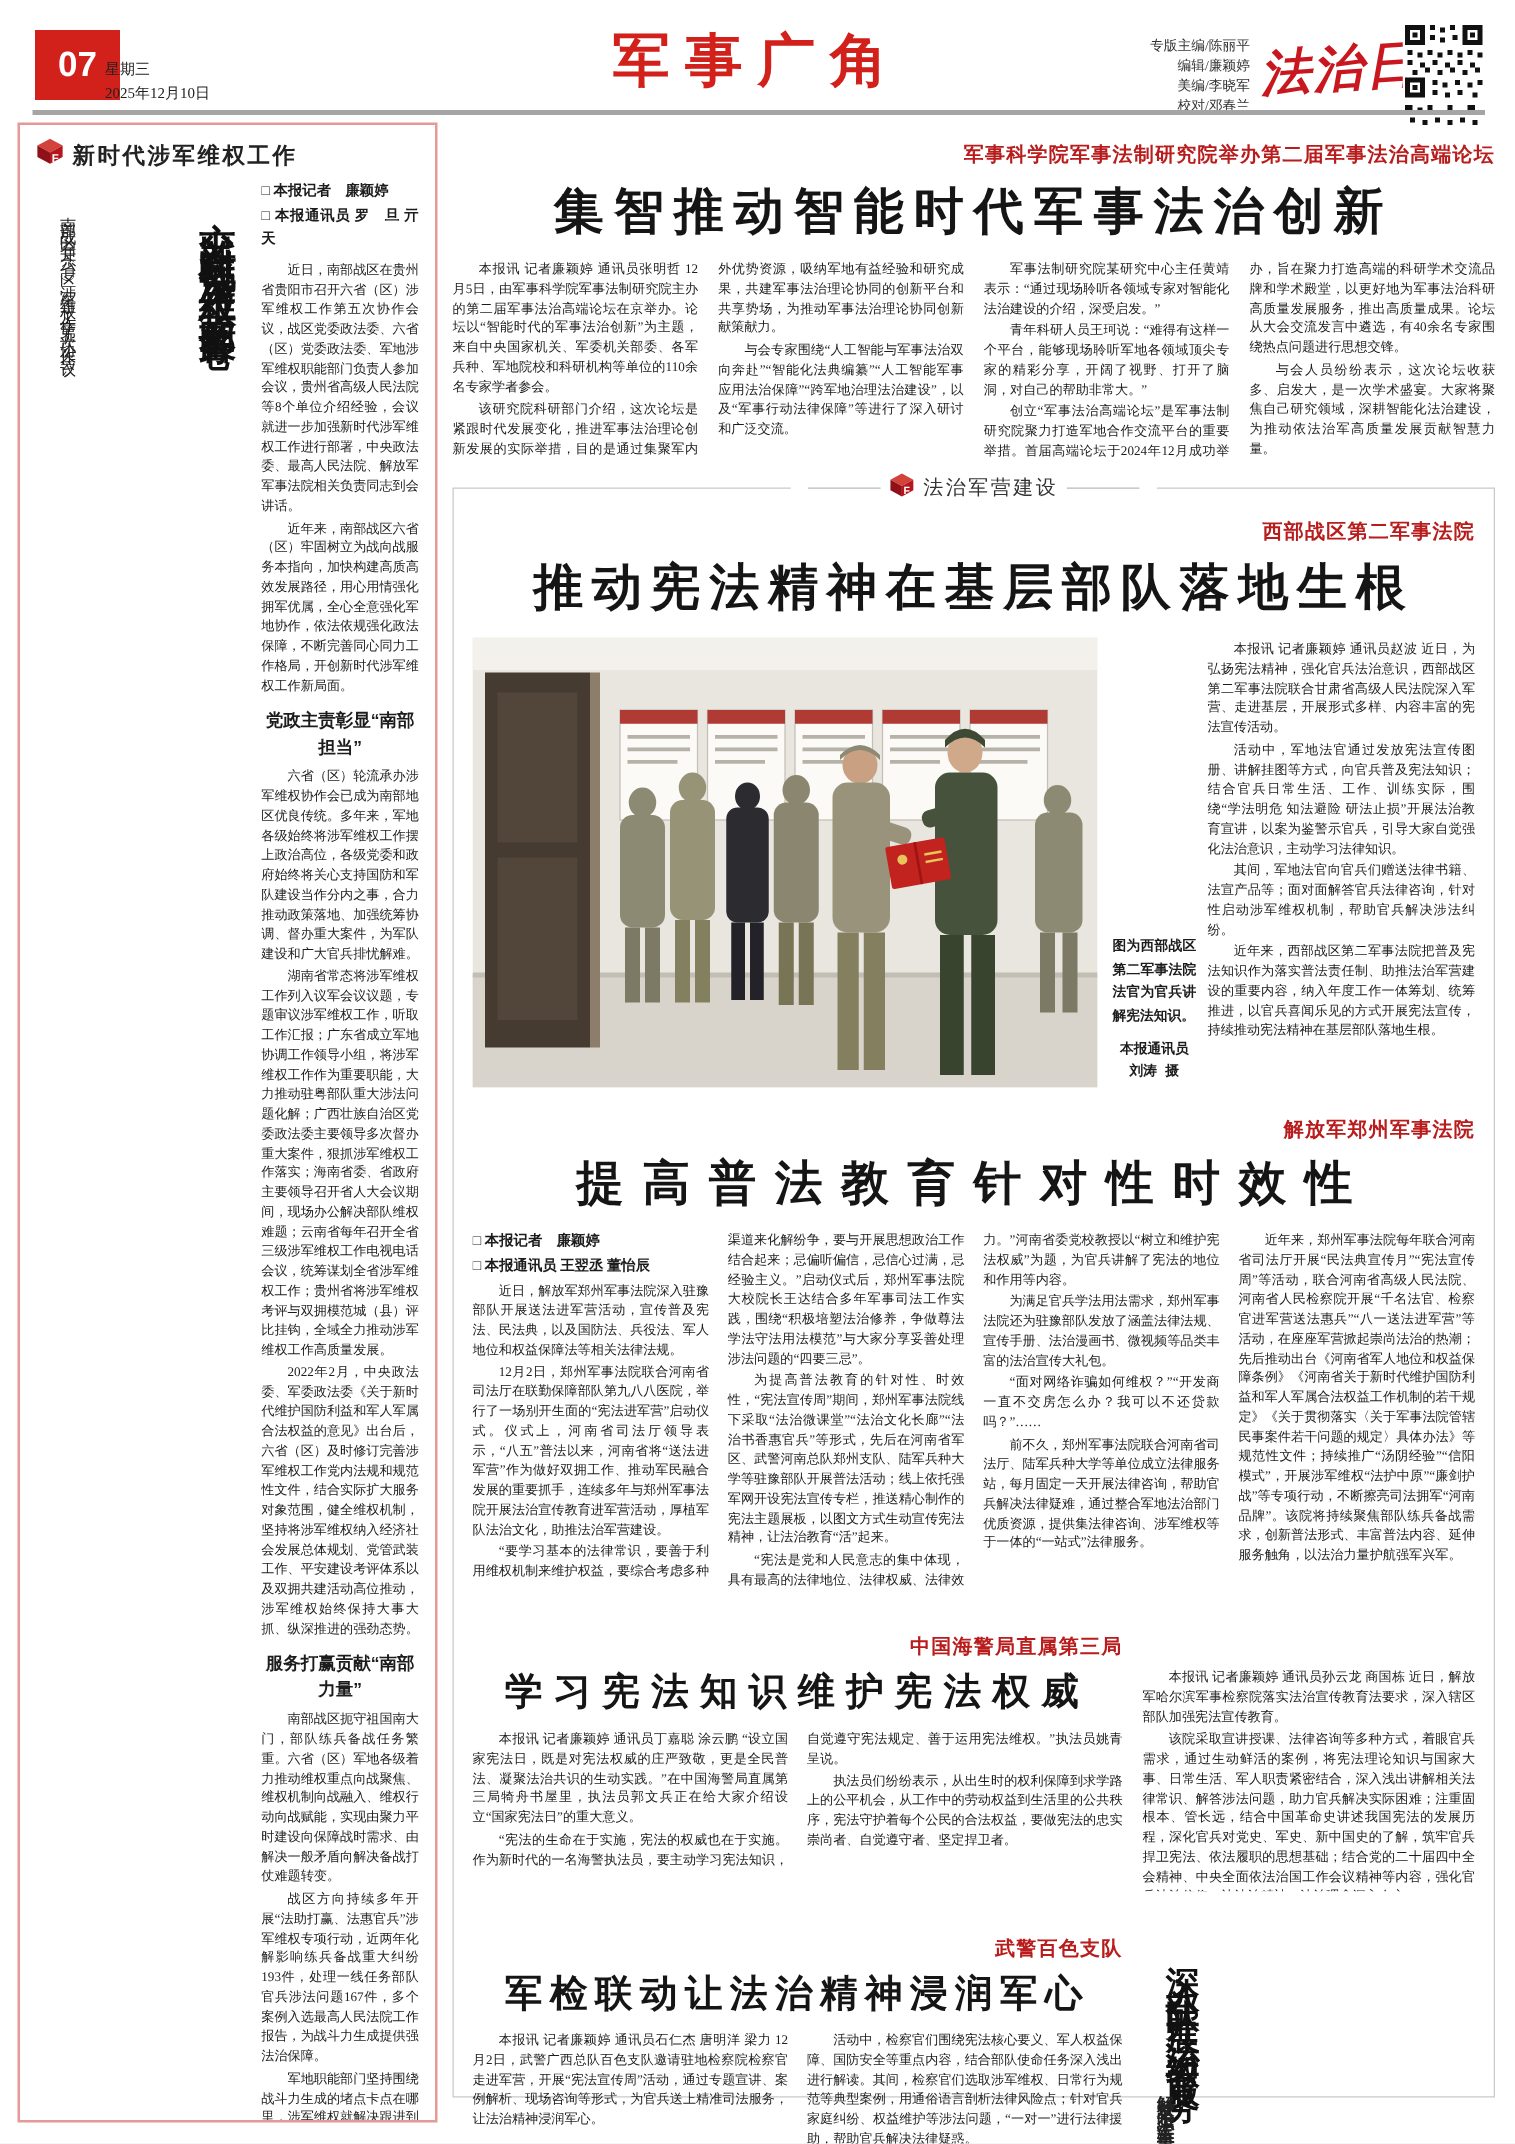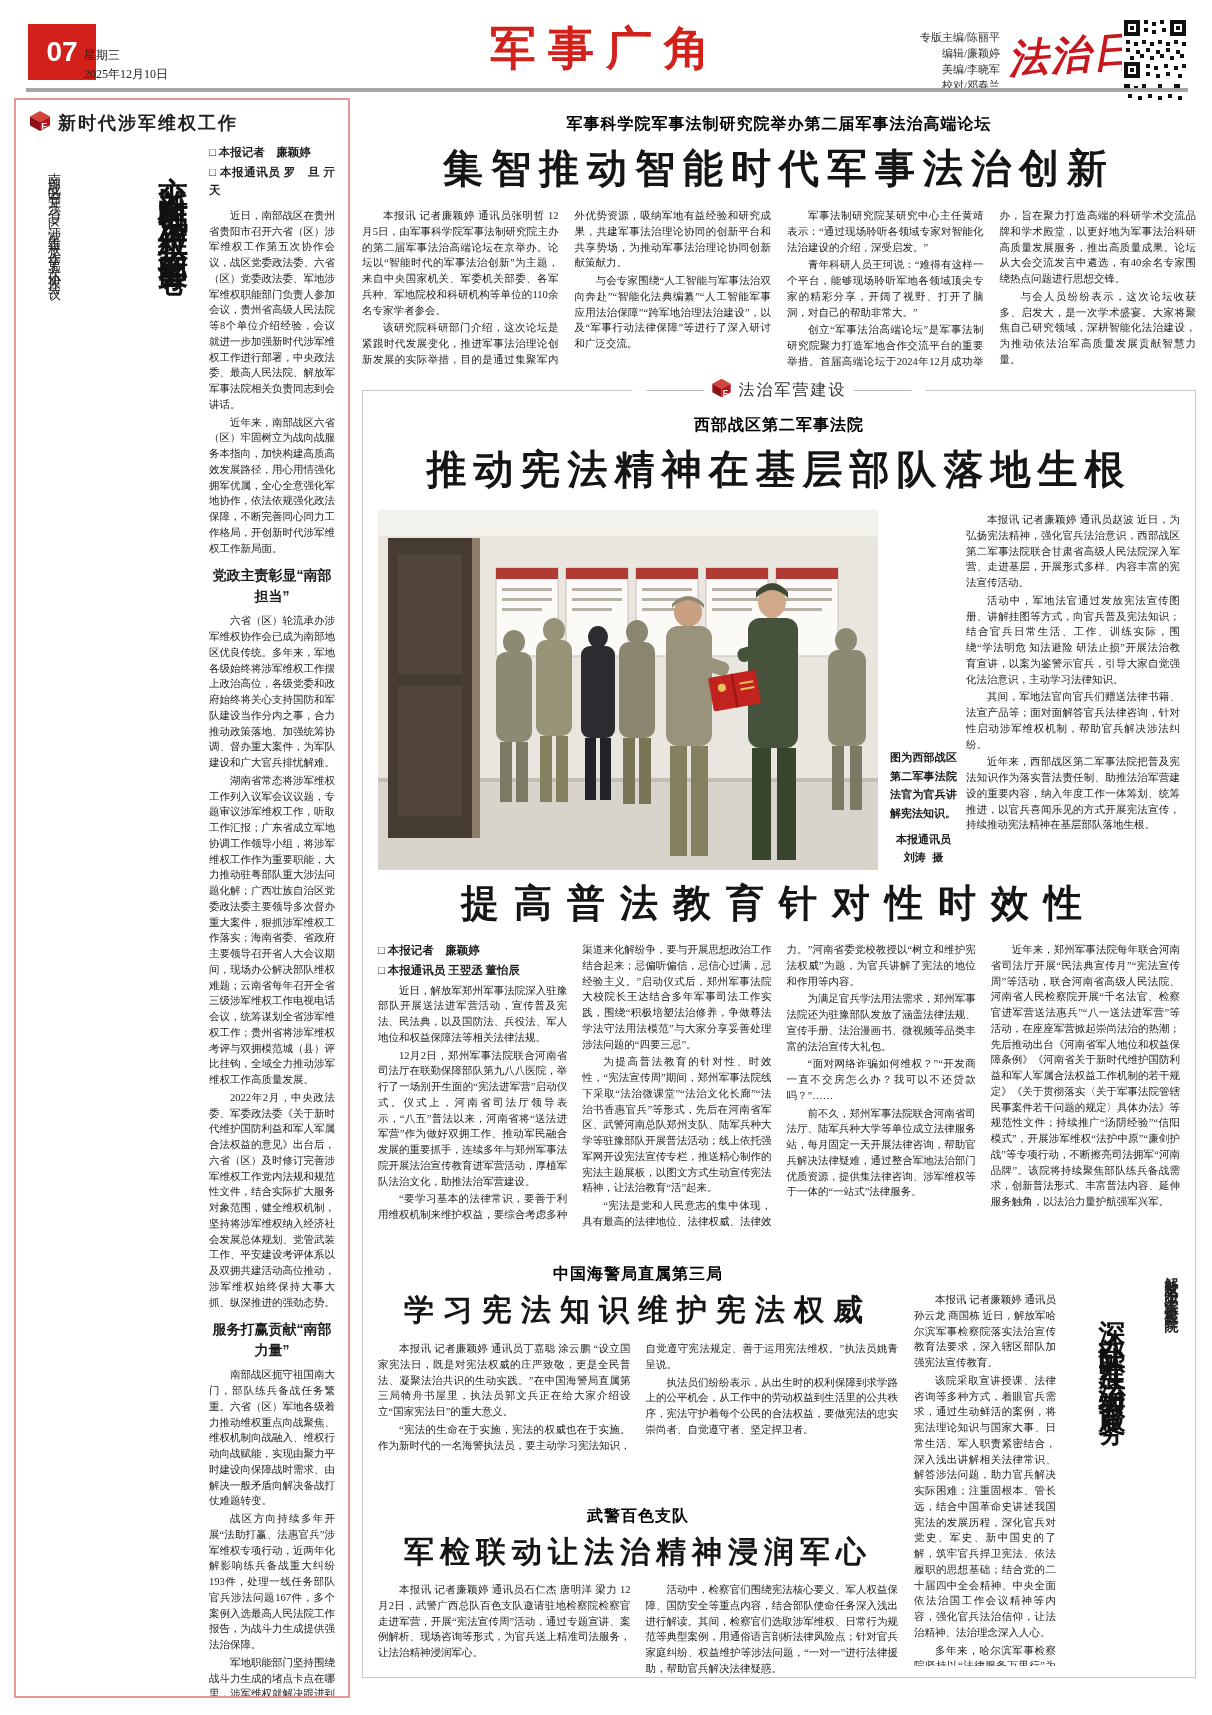--- a/index.html
+++ b/index.html
@@ -18,21 +18,21 @@
     color:#d2201a; font-size:46px; font-weight:900; letter-spacing:12px;
     font-family:"Liberation Sans","DejaVu Sans",sans-serif; white-space:nowrap; }
   .editors { position:absolute; left:880px; top:30px; width:120px; text-align:right;
     font-size:11px; line-height:1.45; color:#333; }
   .masthead { position:absolute; left:1008px; top:26px; color:#c8171e; font-size:40px;
     font-weight:bold; font-style:italic; transform:rotate(-4deg); letter-spacing:2px; white-space:nowrap; }
   .qr { position:absolute; left:1122px; top:18px; }
   .header-rule { position:absolute; left:26px; top:88px; width:1162px; height:4px; background:#a5a5a5; }
 
   
-  .kicker { text-align:center; font-size:16px; font-weight:bold; color:#000000; letter-spacing:1px; }
+  .kicker { text-align:right; font-size:16px; font-weight:bold; color:#b91c1c; letter-spacing:1px; }
   .headline { text-align:center; font-weight:bold; color:#151515;
     font-family:"Liberation Sans","DejaVu Sans",sans-serif; white-space:nowrap; }
   .bodytext { font-size:10.5px; line-height:1.5; text-align:justify; color:#1c1c1c; overflow:hidden; }
   .para { text-indent:2em; margin-bottom:2px; }
   .subhead { text-align:center; font-size:14px; font-weight:bold; margin:9px 0 6px; text-indent:0;
     font-family:"Liberation Sans","DejaVu Sans",sans-serif; }
   .byline { font-weight:bold; font-size:11.5px; margin-bottom:3px; text-indent:0; }
 
   
   .leadbox { position:absolute; left:14px; top:98px; width:336px; height:1600px;
@@ -79,21 +79,21 @@
   .zz-body { margin-top:13px; height:306px; column-count:4; column-gap:15px; }
 
   .bottom-row { display:flex; margin-top:16px; gap:16px; }
   .bottom-left { width:520px; flex:none; }
   .cg-headline { font-size:30px; letter-spacing:9px; margin-top:5px; }
   .cg-body { margin-top:10px; height:152px; column-count:2; column-gap:15px; }
   .bs-kicker { margin-top:13px; }
   .bs-headline { font-size:30px; letter-spacing:6px; margin-top:5px;font-family:Liberation Serif, serif; }
   .bs-body { margin-top:9px; height:110px; column-count:2; column-gap:15px; }
 
-  .harbin { flex:1; display:flex; height:402px; gap:24px;justify-content:center; }
+  .harbin { flex:1; display:flex; flex-direction:column; height:402px; gap:4px;justify-content:center; }
   .harbin-body { flex:1; padding-top:28px; }
   .harbin-vtitle { writing-mode:vertical-rl; font-size:27px; font-weight:bold; letter-spacing:9px;
     width:50px; font-family:"Liberation Sans","DejaVu Sans",sans-serif; padding-top:34px; color:#111; }
   .harbin-vkicker { writing-mode:vertical-rl; font-size:14px; font-weight:bold; letter-spacing:4px;
     width:26px; padding-top:2px; color:#222; }
 </style>
 </head>
 <body>
 
 <div id="page">
@@ -357,20 +357,21 @@
           <div class="bodytext west-text">
               <p class="para">本报讯 记者廉颖婷 通讯员赵波 近日，为弘扬宪法精神，强化官兵法治意识，西部战区第二军事法院联合甘肃省高级人民法院深入军营、走进基层，开展形式多样、内容丰富的宪法宣传活动。</p>
               <p class="para">活动中，军地法官通过发放宪法宣传图册、讲解挂图等方式，向官兵普及宪法知识；结合官兵日常生活、工作、训练实际，围绕“学法明危 知法避险 研法止损”开展法治教育宣讲，以案为鉴警示官兵，引导大家自觉强化法治意识，主动学习法律知识。</p>
               <p class="para">其间，军地法官向官兵们赠送法律书籍、法宣产品等；面对面解答官兵法律咨询，针对性启动涉军维权机制，帮助官兵解决涉法纠纷。</p>
               <p class="para">近年来，西部战区第二军事法院把普及宪法知识作为落实普法责任制、助推法治军营建设的重要内容，纳入年度工作一体筹划、统筹推进，以官兵喜闻乐见的方式开展宪法宣传，持续推动宪法精神在基层部队落地生根。</p>
             </div>
         </div>
       </div>
 
       <div>
+        <div class="kicker zz-kicker">解放军郑州军事法院</div>
         <div class="headline zz-headline">提高普法教育针对性时效性</div>
         <div class="bodytext zz-body">
           <div>
               <p class="byline">□ 本报记者　廉颖婷</p>
               <p class="byline">□ 本报通讯员 王翌丞 董怡辰</p>
             </div>
           <div>
               <p class="para">近日，解放军郑州军事法院深入驻豫部队开展送法进军营活动，宣传普及宪法、民法典，以及国防法、兵役法、军人地位和权益保障法等相关法律法规。</p>
               <p class="para">12月2日，郑州军事法院联合河南省司法厅在联勤保障部队第九八八医院，举行了一场别开生面的“宪法进军营”启动仪式。仪式上，河南省司法厅领导表示，“八五”普法以来，河南省将“送法进军营”作为做好双拥工作、推动军民融合发展的重要抓手，连续多年与郑州军事法院开展法治宣传教育进军营活动，厚植军队法治文化，助推法治军营建设。</p>
               <p class="para">“要学习基本的法律常识，要善于利用维权机制来维护权益，要综合考虑多种渠道来化解纷争，要与开展思想政治工作结合起来；忌偏听偏信，忌信心过满，忌经验主义。”启动仪式后，郑州军事法院大校院长王达结合多年军事司法工作实践，围绕“积极培塑法治修养，争做尊法学法守法用法模范”与大家分享妥善处理涉法问题的“四要三忌”。</p>

